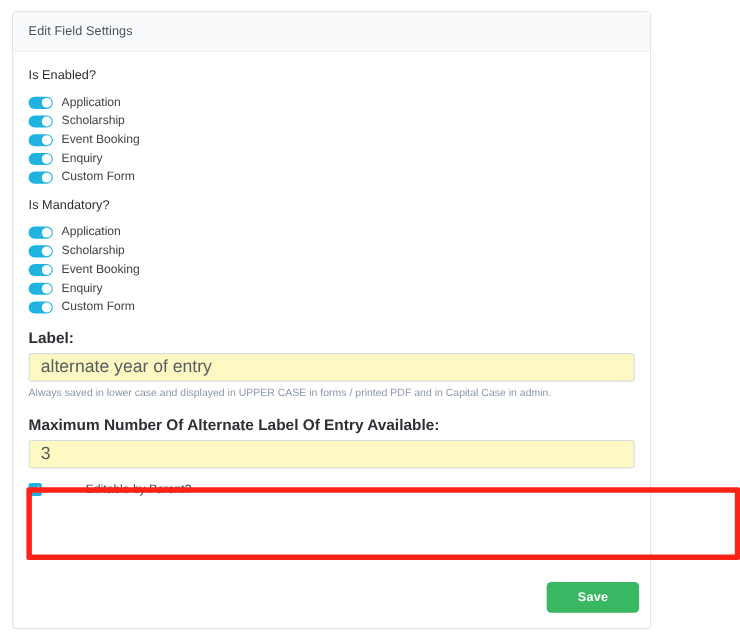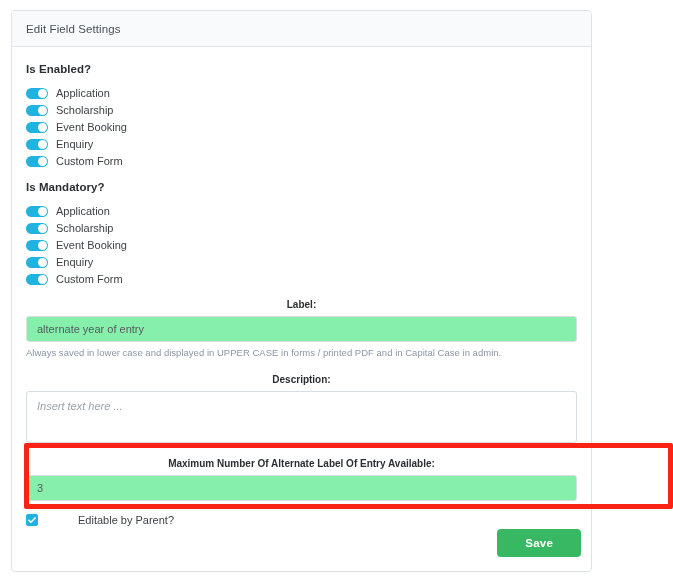--- a/index.html
+++ b/index.html
@@ -44,21 +44,21 @@
   }
 
   .card-body {
     position: relative;
     padding: 16px 14px 0 14px;
     box-sizing: border-box;
   }
 
   .section-heading {
     font-size: 11.5px;
-    font-weight: bold;
+    font-weight: normal;
     color: #2b2f33;
     margin: 0 0 7px 0;
     letter-spacing: 0.05px;
   }
 
   .toggle-list {
     margin: 0 0 14px 0;
   }
   .toggle-row {
     display: flex;
@@ -83,37 +83,36 @@
     height: 9px;
     border-radius: 50%;
     background: #ffffff;
   }
   .toggle-label {
     font-size: 11px;
     color: #3d4247;
   }
 
   .field-label {
-    font-size: 10px;
+    font-size: 14px;
     font-weight: bold;
     color: #2b2f33;
     margin: 0 0 6px 0;
-    text-align: center;
   }
 
   .text-input {
     display: block;
     width: 100%;
     height: 26px;
     box-sizing: border-box;
     border: 1px solid #d8dde2;
     border-radius: 3px;
-    background: #86efac;
+    background: #fef9c3;
     font-family: "Liberation Sans", sans-serif;
-    font-size: 11px;
+    font-size: 16px;
     color: #555b61;
     padding: 0 10px;
     outline: none;
   }
 
   .helper-text {
     font-size: 9.5px;
     color: #8a97a8;
     margin: 5px 0 0 0;
     letter-spacing: 0.02px;
@@ -285,24 +284,20 @@
         <span class="toggle-label">Custom Form</span>
       </div>
     </div>
 
     <div class="label-block">
       <div class="field-label">Label:</div>
       <input class="text-input" type="text" value="alternate year of entry" style="">
       <div class="helper-text">Always saved in lower case and displayed in UPPER CASE in forms / printed PDF and in Capital Case in admin.</div>
     </div>
 
-    <div class="desc-block">
-      <div class="field-label">Description:</div>
-      <textarea class="textarea-box" placeholder="Insert text here ..." style=""></textarea>
-    </div>
 
     <div class="max-block">
       <div class="field-label">Maximum Number Of Alternate Label Of Entry Available:</div>
       <input class="text-input" type="text" value="3" style="">
     </div>
 
     <div class="checkbox-row">
       <span class="checkbox">
         <svg width="8" height="7" viewBox="0 0 8 7" aria-hidden="true">
           <path d="M0.8 3.2 L2.9 5.3 L7.1 0.9" fill="none" stroke="#ffffff" stroke-width="1.5" stroke-linecap="round" stroke-linejoin="round"></path>

